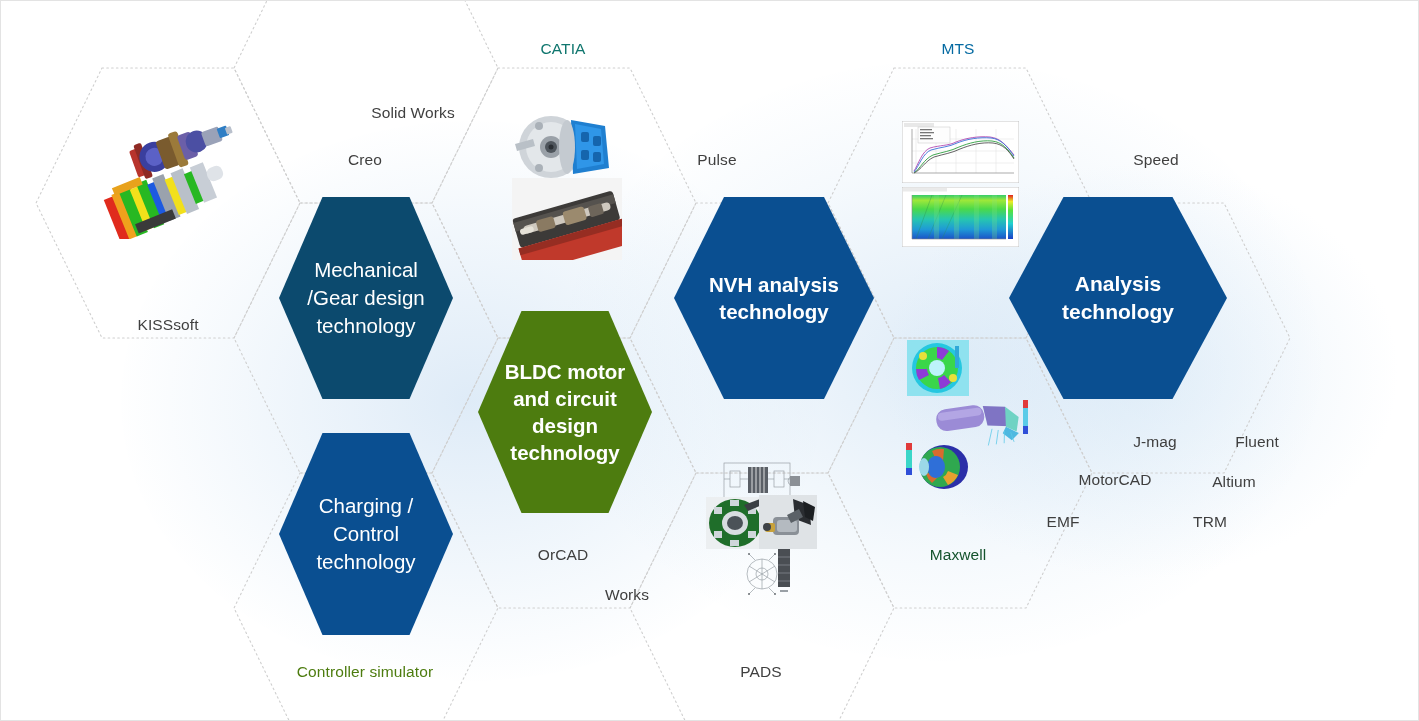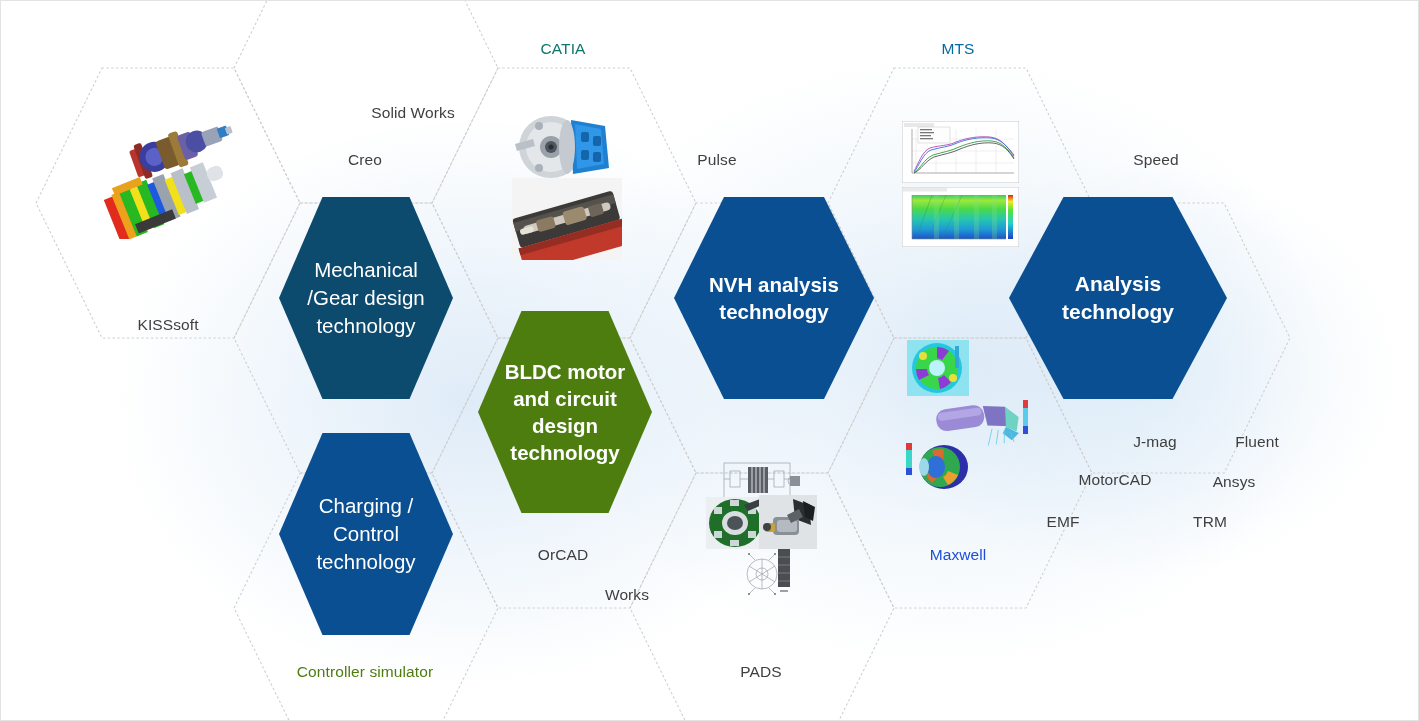--- a/index.html
+++ b/index.html
@@ -401,21 +401,21 @@
   <div class="lbl" style="left: 412px; top: 112px; color: rgb(63, 63, 63);">Solid Works</div>
   <div class="lbl" style="left: 364px; top: 159px; color: rgb(63, 63, 63);">Creo</div>
   <div class="lbl" style="left: 562px; top: 48px; color: #0f766e;">CATIA</div>
   <div class="lbl" style="left: 716px; top: 159px; color: rgb(63, 63, 63);">Pulse</div>
   <div class="lbl" style="left: 957px; top: 48px; color: #0369a1;">MTS</div>
   <div class="lbl" style="left: 1155px; top: 159px; color: rgb(63, 63, 63);">Speed</div>
   <div class="lbl" style="left: 364px; top: 671px; color: #4d7c0f;">Controller simulator</div>
   <div class="lbl" style="left: 562px; top: 554px; color: rgb(63, 63, 63);">OrCAD</div>
   <div class="lbl" style="left: 626px; top: 594px; color: rgb(63, 63, 63);">Works</div>
   <div class="lbl" style="left: 760px; top: 671px; color: rgb(63, 63, 63);">PADS</div>
-  <div class="lbl" style="left: 957px; top: 554px; color: #1d4ed8;">Maxwell</div>
+  <div class="lbl" style="left: 957px; top: 554px; color: #14532d;">Maxwell</div>
   <div class="lbl" style="left: 1154px; top: 441px; color: rgb(63, 63, 63);">J-mag</div>
   <div class="lbl" style="left: 1256px; top: 441px; color: rgb(63, 63, 63);">Fluent</div>
   <div class="lbl" style="left: 1114px; top: 479px; color: rgb(63, 63, 63);">MotorCAD</div>
-  <div class="lbl" style="left: 1233px; top: 481px; color: rgb(63, 63, 63);">Ansys</div>
+  <div class="lbl" style="left: 1233px; top: 481px; color: rgb(63, 63, 63);">Altium</div>
   <div class="lbl" style="left: 1062px; top: 521px; color: rgb(63, 63, 63);">EMF</div>
   <div class="lbl" style="left: 1209px; top: 521px; color: rgb(63, 63, 63);">TRM</div>
 
 </div>
 
 </body></html>

